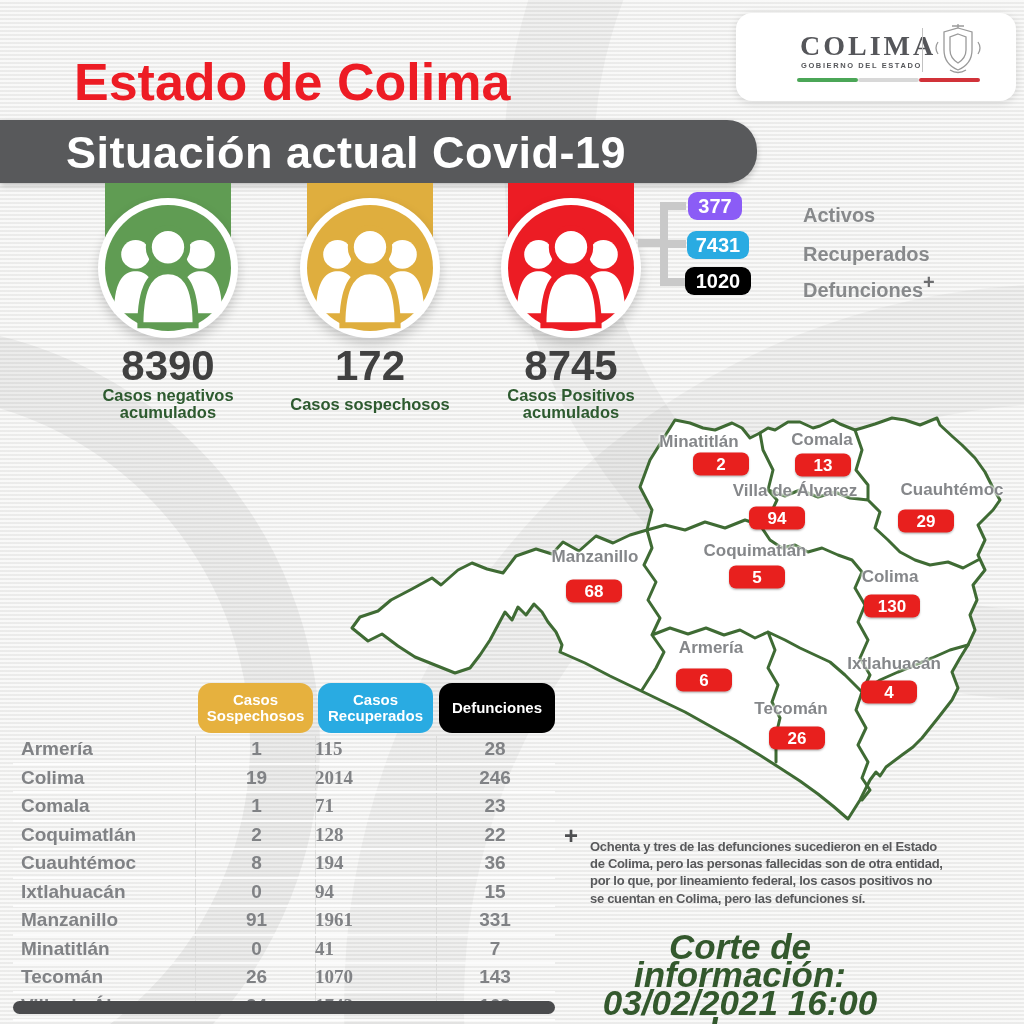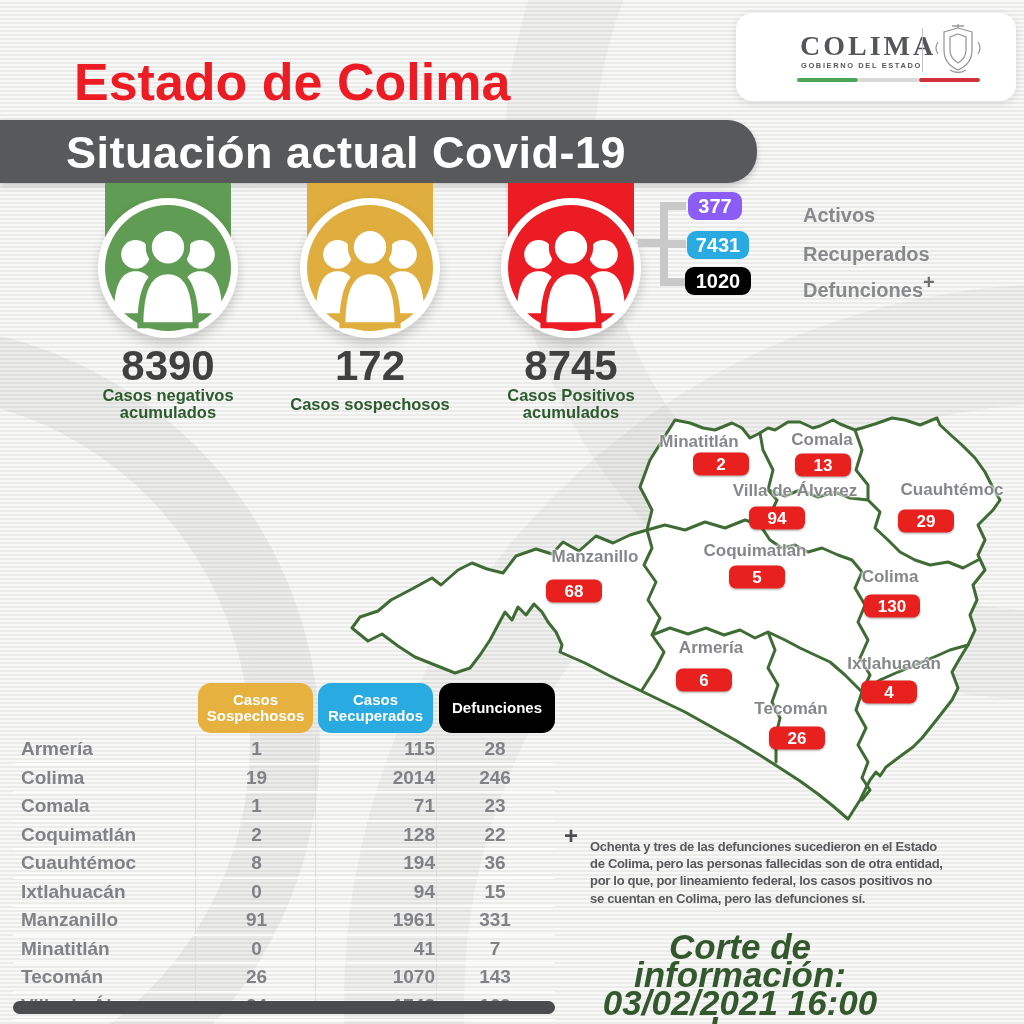--- a/index.html
+++ b/index.html
@@ -64,21 +64,21 @@
   .th0{left:0;width:179px;background:#545559;font-size:21px;}
   .th1{left:185px;width:115px;background:#e6b13e;font-size:15px;padding:0 10px;box-sizing:border-box;}
   .th2{left:305px;width:115px;background:#29abe2;font-size:15px;padding:0 10px;box-sizing:border-box;}
   .th3{left:426px;width:116px;background:#000000;font-size:15px;}
   .tbody{position:absolute;left:0;top:53px;width:542px;}
   .vline{position:absolute;top:53px;height:265px;width:1px;background:#dcdcdb;}
   .trow{display:flex;height:26.5px;align-items:center;border-bottom:2px solid rgba(255,255,255,.8);}
   .tcell{font-weight:700;color:#808285;font-size:19px;}
   .tcell.c0{width:185px;padding-left:8px;box-sizing:border-box;}
   .tcell.c1{width:117px;text-align:center;}
-  .tcell.c2{width:120px;text-align:right;}
+  .tcell.c2{width:120px;text-align:left;font-family:Liberation Serif, serif;}
   .tcell.c3{width:120px;text-align:center;}
   .tbar{position:absolute;left:0;top:318px;width:542px;height:13px;background:#4a4b4d;border-radius:7px;}
 
   
   .fn-mark{left:564px;top:822px;font-size:24px;font-weight:700;color:#4d4e50;}
   .fn-text{left:590px;top:838px;width:358px;font-size:13px;font-weight:700;color:#58595b;
            line-height:17.2px;letter-spacing:-.3px;}
   .cutoff{left:575px;top:933px;width:330px;text-align:center;font-style:italic;
           font-weight:700;color:#33582d;font-size:35px;line-height:28px;}
 </style>
@@ -217,21 +217,21 @@
 
 <div class="abs ctr mname" style="left:699px;top:442px">Minatitlán</div>
 <div class="abs ctr mpill" style="left:721px;top:464px">2</div>
 <div class="abs ctr mname" style="left:822px;top:440px">Comala</div>
 <div class="abs ctr mpill" style="left:823px;top:465px">13</div>
 <div class="abs ctr mname" style="left:795px;top:491px">Villa de Álvarez</div>
 <div class="abs ctr mpill" style="left:777px;top:518px">94</div>
 <div class="abs ctr mname" style="left:952px;top:490px">Cuauhtémoc</div>
 <div class="abs ctr mpill" style="left:926px;top:521px">29</div>
 <div class="abs ctr mname" style="left:595px;top:557px">Manzanillo</div>
-<div class="abs ctr mpill" style="left:574px;top:591px">68</div>
+<div class="abs ctr mpill" style="left:594px;top:591px">68</div>
 <div class="abs ctr mname" style="left:755px;top:551px">Coquimatlán</div>
 <div class="abs ctr mpill" style="left:757px;top:577px">5</div>
 <div class="abs ctr mname" style="left:890px;top:577px">Colima</div>
 <div class="abs ctr mpill" style="left:892px;top:606px">130</div>
 <div class="abs ctr mname" style="left:711px;top:648px">Armería</div>
 <div class="abs ctr mpill" style="left:704px;top:680px">6</div>
 <div class="abs ctr mname" style="left:894px;top:664px">Ixtlahuacán</div>
 <div class="abs ctr mpill" style="left:889px;top:692px">4</div>
 <div class="abs ctr mname" style="left:791px;top:709px">Tecomán</div>
 <div class="abs ctr mpill" style="left:797px;top:738px">26</div>

